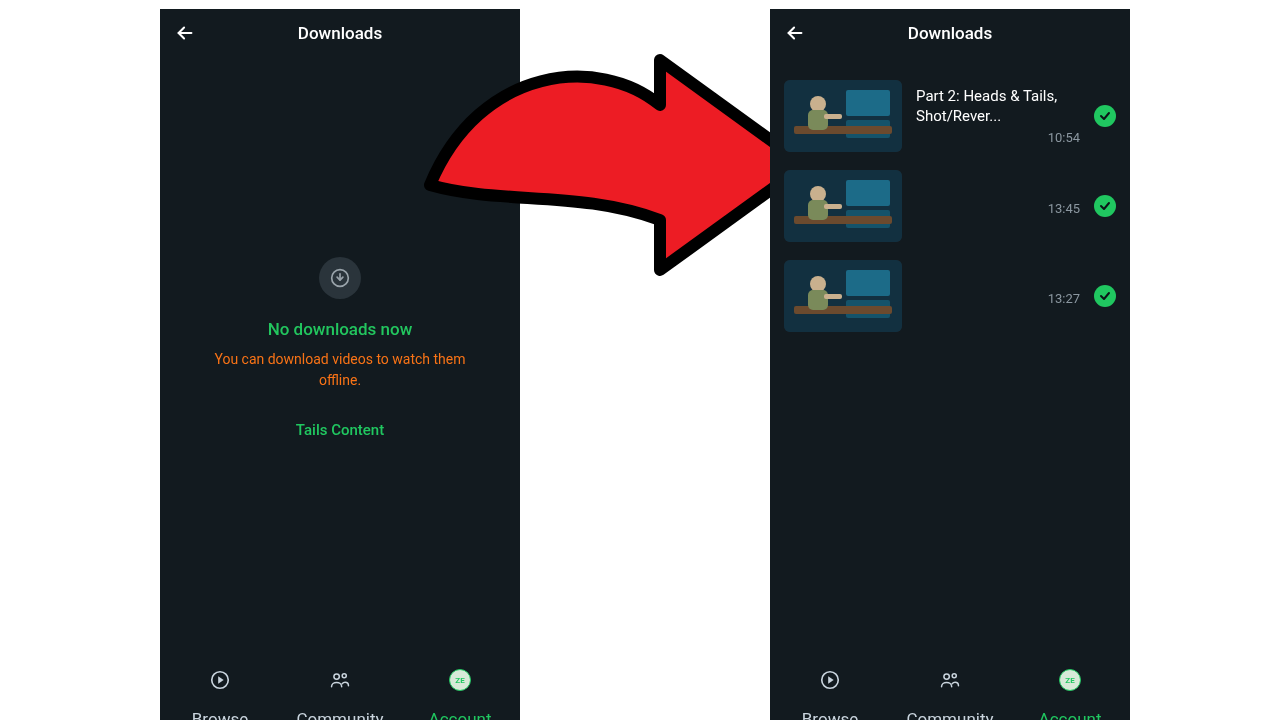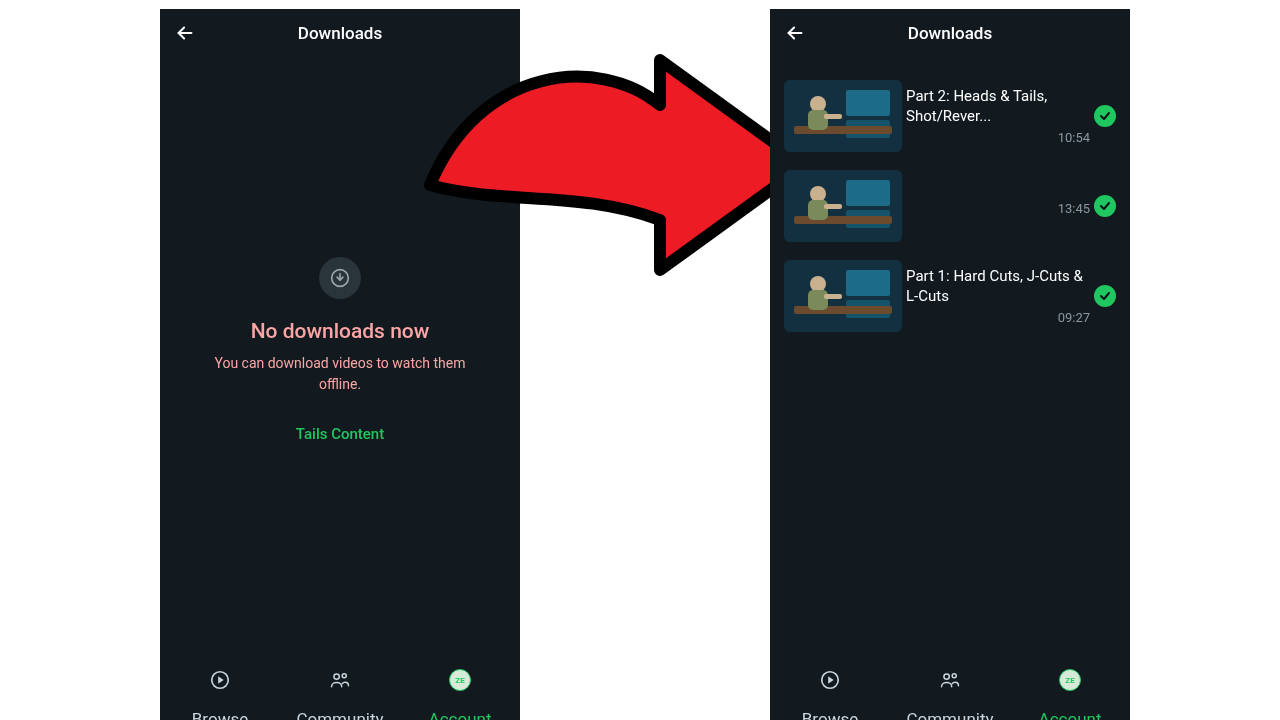--- a/index.html
+++ b/index.html
@@ -59,47 +59,47 @@
     text-align: center;
   }
   .dl-icon-circle {
     width: 42px; height: 42px;
     border-radius: 50%;
     background: #2a343b;
     display: flex; align-items: center; justify-content: center;
     margin-bottom: 20px;
   }
   .empty-title {
-    font-size: 21px;
+    font-size: 17px;
     font-weight: 500;
-    color: #fca5a5;
+    color: #22c55e;
     margin-bottom: 10px;
   }
   .empty-sub {
     font-size: 14px;
-    color: #fca5a5;
+    color: #f97316;
     line-height: 1.5;
     margin-bottom: 30px;
     max-width: 280px;
   }
   .browse-link {
     font-size: 15px;
     font-weight: 500;
     color: #20c760;
     cursor: pointer;
   }
 
   .downloads-list {
     padding-top: 14px;
   }
   .dl-item {
     display: flex;
     align-items: center;
     padding: 9px 14px;
-    gap: 4px;
+    gap: 14px;
     cursor: pointer;
   }
   .dl-thumb {
     width: 118px;
     height: 72px;
     border-radius: 6px;
     background: #1f2b33;
     overflow: hidden;
     position: relative;
     flex-shrink: 0;
@@ -309,22 +309,21 @@
             <rect width="118" height="72" fill="#123040"></rect>
             <rect x="62" y="10" width="44" height="26" rx="2" fill="#1c6b88"></rect>
             <rect x="62" y="40" width="44" height="18" rx="2" fill="#15536a"></rect>
             <rect x="10" y="46" width="98" height="8" rx="2" fill="#6b4a2e"></rect>
             <circle cx="34" cy="24" r="8" fill="#c9b08e"></circle>
             <rect x="24" y="30" width="20" height="20" rx="5" fill="#7a8a5a"></rect>
             <rect x="40" y="34" width="18" height="5" rx="2" fill="#c9b08e"></rect>
           </svg>
         </div>
         <div class="dl-meta">
-          <div class="dl-title">Part 1: Hard Cuts, J-Cuts &amp; L-Cuts</div>
-          <div class="dl-dur">09:27</div>
+          <div class="dl-dur">13:27</div>
         </div>
         <div class="dl-check">
           <svg width="12" height="12" viewBox="0 0 24 24" fill="none" stroke="#0c1418" stroke-width="4" stroke-linecap="round" stroke-linejoin="round">
               <polyline points="4 12 10 18 20 6"></polyline>
             </svg>
         </div>
       </div>
 
     </div>
 

